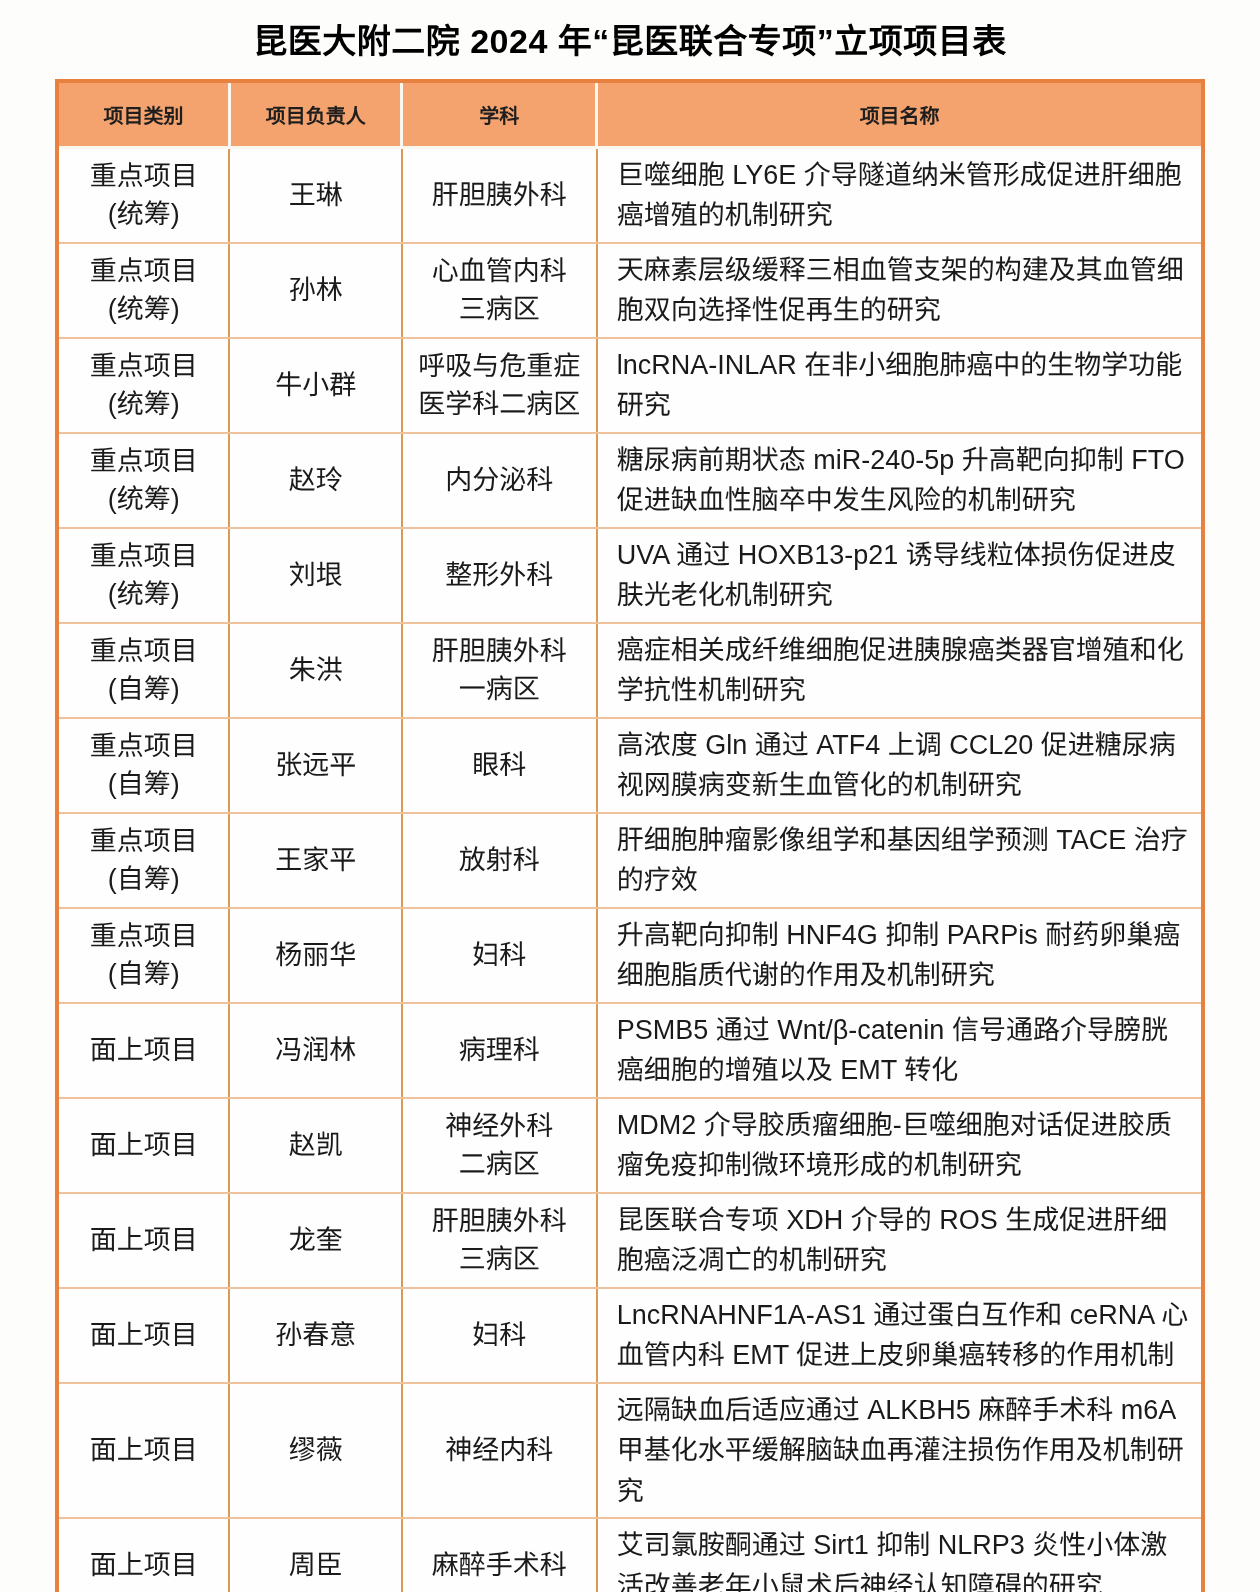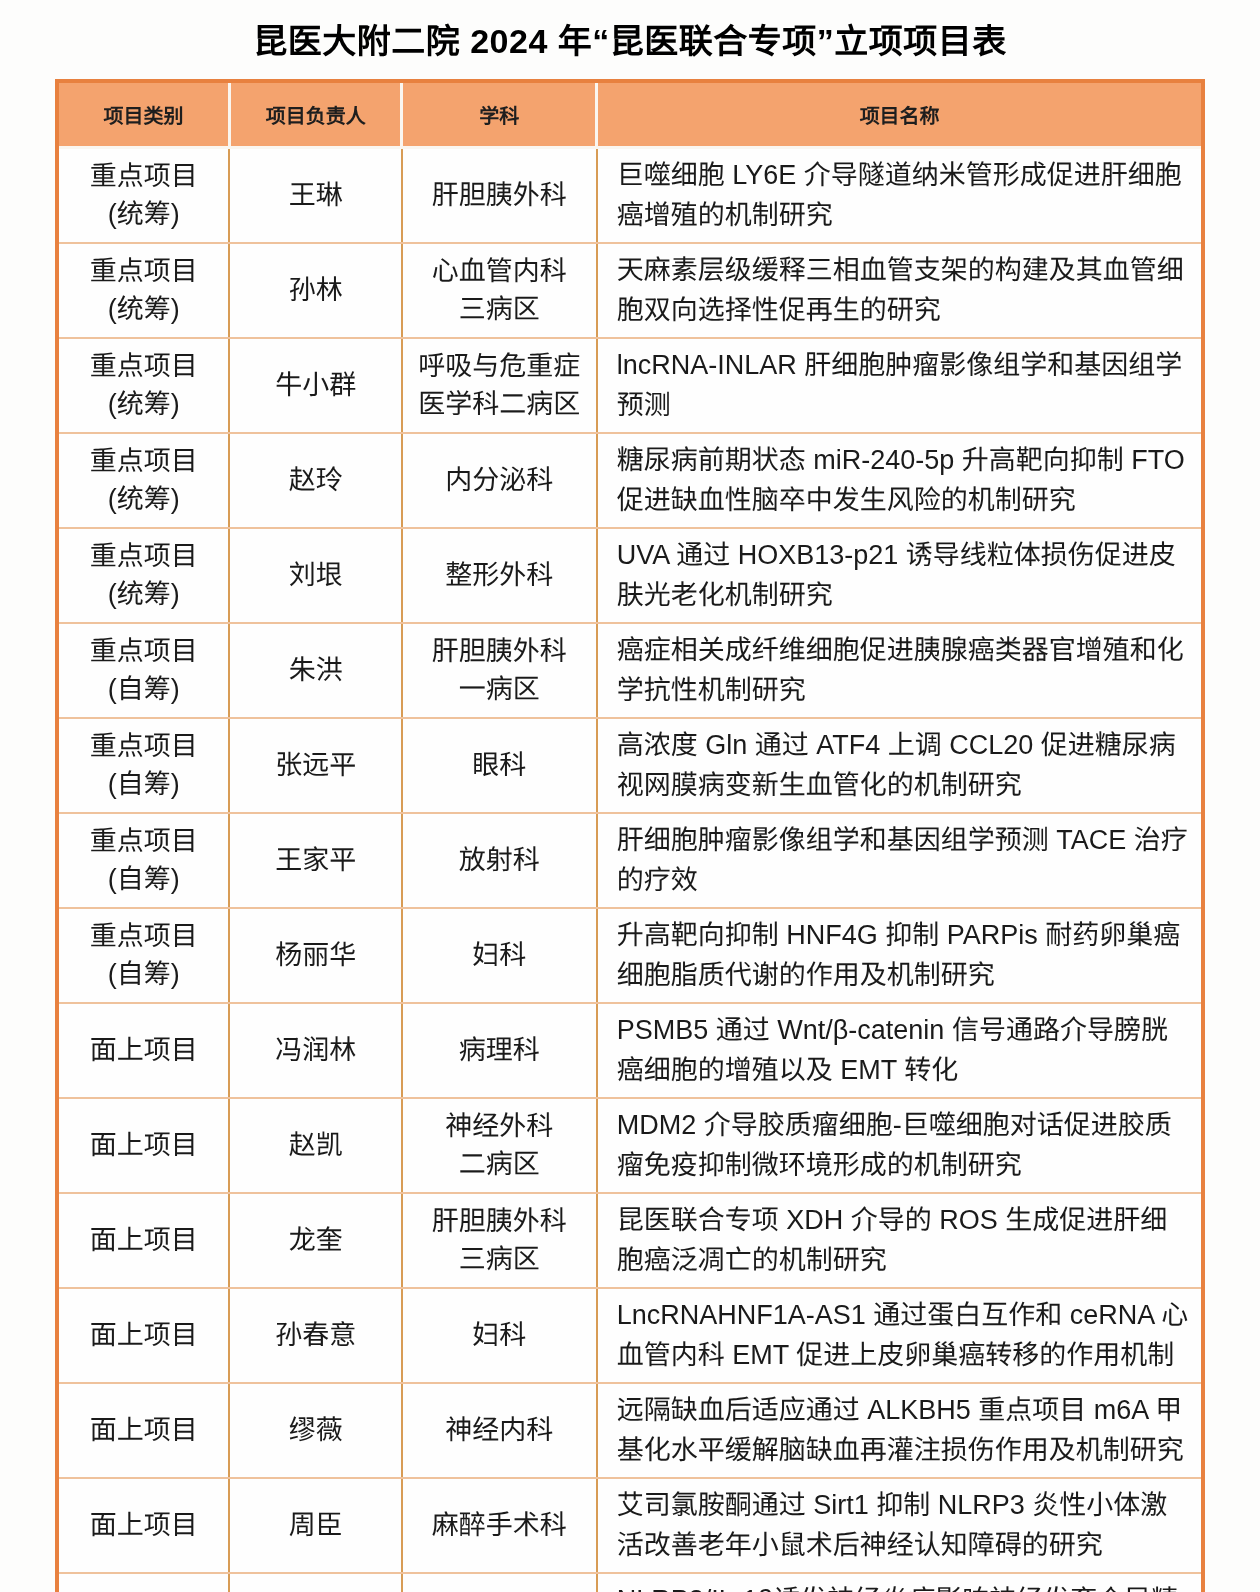--- a/index.html
+++ b/index.html
@@ -109,21 +109,21 @@
           <td class="center-cell">心血管内科
 三病区</td>
           <td class="title-cell">天麻素层级缓释三相血管支架的构建及其血管细胞双向选择性促再生的研究</td>
         </tr>
         <tr>
           <td class="center-cell">重点项目
 (统筹)</td>
           <td class="center-cell">牛小群</td>
           <td class="center-cell">呼吸与危重症
 医学科二病区</td>
-          <td class="title-cell">lncRNA-INLAR 肝细胞肿瘤影像组学和基因组学预测</td>
+          <td class="title-cell">lncRNA-INLAR 在非小细胞肺癌中的生物学功能研究</td>
         </tr>
         <tr>
           <td class="center-cell">重点项目
 (统筹)</td>
           <td class="center-cell">赵玲</td>
           <td class="center-cell">内分泌科</td>
           <td class="title-cell">糖尿病前期状态 miR-240-5p 升高靶向抑制 FTO 促进缺血性脑卒中发生风险的机制研究</td>
         </tr>
         <tr>
           <td class="center-cell">重点项目
@@ -184,21 +184,21 @@
         <tr>
           <td class="center-cell">面上项目</td>
           <td class="center-cell">孙春意</td>
           <td class="center-cell">妇科</td>
           <td class="title-cell">LncRNAHNF1A-AS1 通过蛋白互作和 ceRNA 心血管内科 EMT 促进上皮卵巢癌转移的作用机制</td>
         </tr>
         <tr>
           <td class="center-cell">面上项目</td>
           <td class="center-cell">缪薇</td>
           <td class="center-cell">神经内科</td>
-          <td class="title-cell">远隔缺血后适应通过 ALKBH5 重点项目 m6A 甲基化水平缓解脑缺血再灌注损伤作用及机制研究</td>
+          <td class="title-cell">远隔缺血后适应通过 ALKBH5 麻醉手术科 m6A 甲基化水平缓解脑缺血再灌注损伤作用及机制研究</td>
         </tr>
         <tr>
           <td class="center-cell">面上项目</td>
           <td class="center-cell">周臣</td>
           <td class="center-cell">麻醉手术科</td>
           <td class="title-cell">艾司氯胺酮通过 Sirt1 抑制 NLRP3 炎性小体激活改善老年小鼠术后神经认知障碍的研究</td>
         </tr>
         <tr>
           <td class="center-cell">面上项目</td>
           <td class="center-cell">龙青</td>

